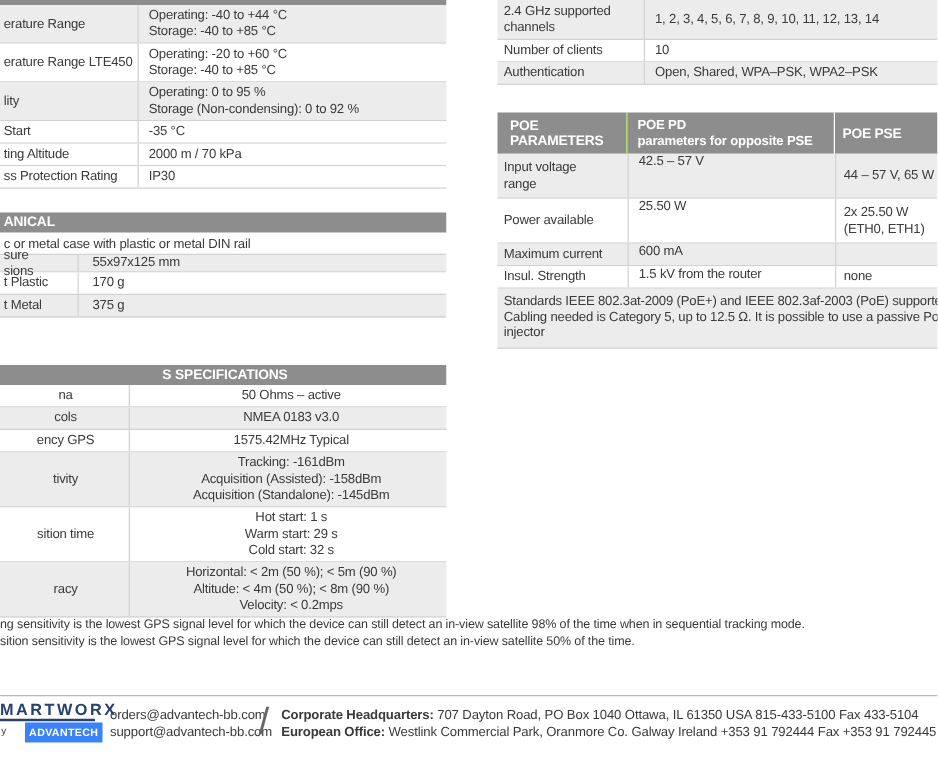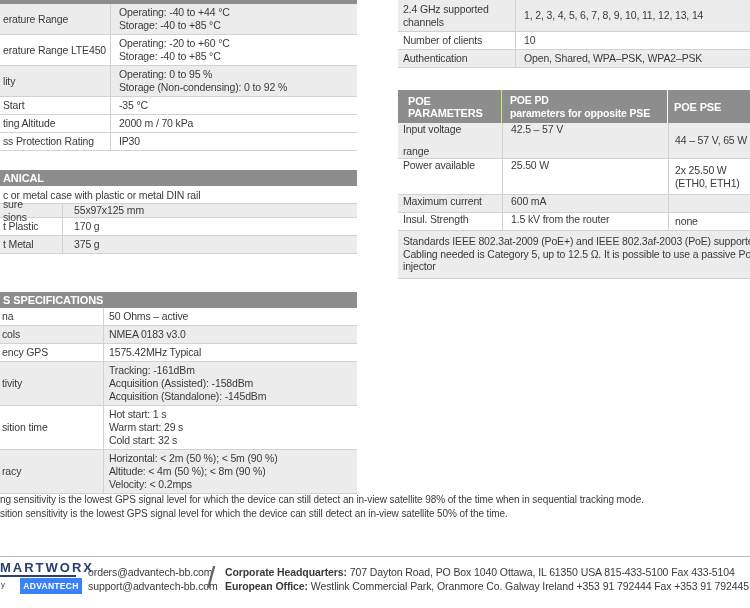--- a/index.html
+++ b/index.html
@@ -30,41 +30,41 @@
   .env .val{padding-left:8px;}
 
   
   .mech{position:absolute;left:0;top:170px;width:357px;}
   .mech .note{height:18px;display:flex;align-items:center;padding-left:3px;
               border-bottom:1px solid #d2d2d2;box-sizing:border-box;}
   .mech .lbl{width:62px;padding-left:3px;}
   .mech .val{padding-left:11px;}
 
   
-  .gps{position:absolute;left:0;top:292px;width:357px;}
+  .gps{position:absolute;left:0;top:292px;width:357px;text-align:center;}
   .gps .lbl{width:103px;padding-left:2px;}
   .gps .val{padding-left:5px;}
 
   
   .footnotes{position:absolute;left:0;top:493px;font-size:10px;color:#3a3a3a;letter-spacing:-0.1px;}
   .footnotes div{line-height:14px;white-space:nowrap;}
 
   
   .wifi .lbl{width:117px;padding-left:5px;}
   .wifi .val{padding-left:8px;}
 
   
   .poe{position:absolute;left:0;top:90px;width:352px;}
   .poe-head{display:flex;background:#8d8d8d;color:#fff;height:33px;box-sizing:border-box;}
   .poe-head .c1{width:104px;display:flex;align-items:center;padding-left:10px;
                 font-weight:bold;font-size:11px;border-right:1px solid #bef264;box-sizing:border-box;}
   .poe-head .c2{width:166px;display:flex;flex-direction:column;justify-content:center;padding-left:8px;
                 font-weight:bold;font-size:10.5px;border-right:1px solid #fff;box-sizing:border-box;}
   .poe-head .c3{flex:1;display:flex;align-items:center;padding-left:6px;font-weight:bold;font-size:11px;}
-  .poe .c1b{width:104px;box-sizing:border-box;align-self:stretch;display:flex;flex-direction:column;justify-content:space-between;padding-left:5px;}
+  .poe .c1b{width:104px;box-sizing:border-box;align-self:stretch;display:flex;flex-direction:column;justify-content:center;padding-left:5px;}
   .poe .c2b{width:166px;box-sizing:border-box;align-self:stretch;display:flex;flex-direction:column;
             border-left:1px solid #d2d2d2;padding-left:8px;}
   .poe .c3b{flex:1;box-sizing:border-box;align-self:stretch;display:flex;flex-direction:column;justify-content:center;
             border-left:1px solid #d2d2d2;padding-left:6px;}
   .poe-note{background:#ececec;border-bottom:1px solid #d2d2d2;padding:4px 0 5px 5px;}
   .poe-note .ln{line-height:12.5px;}
 
   
   .footer-rule{position:absolute;left:0;top:556px;width:750px;height:1px;background:#b8b8b8;}
   .logo-text{position:absolute;left:0;top:560px;font-size:13px;font-weight:600;letter-spacing:2px;

